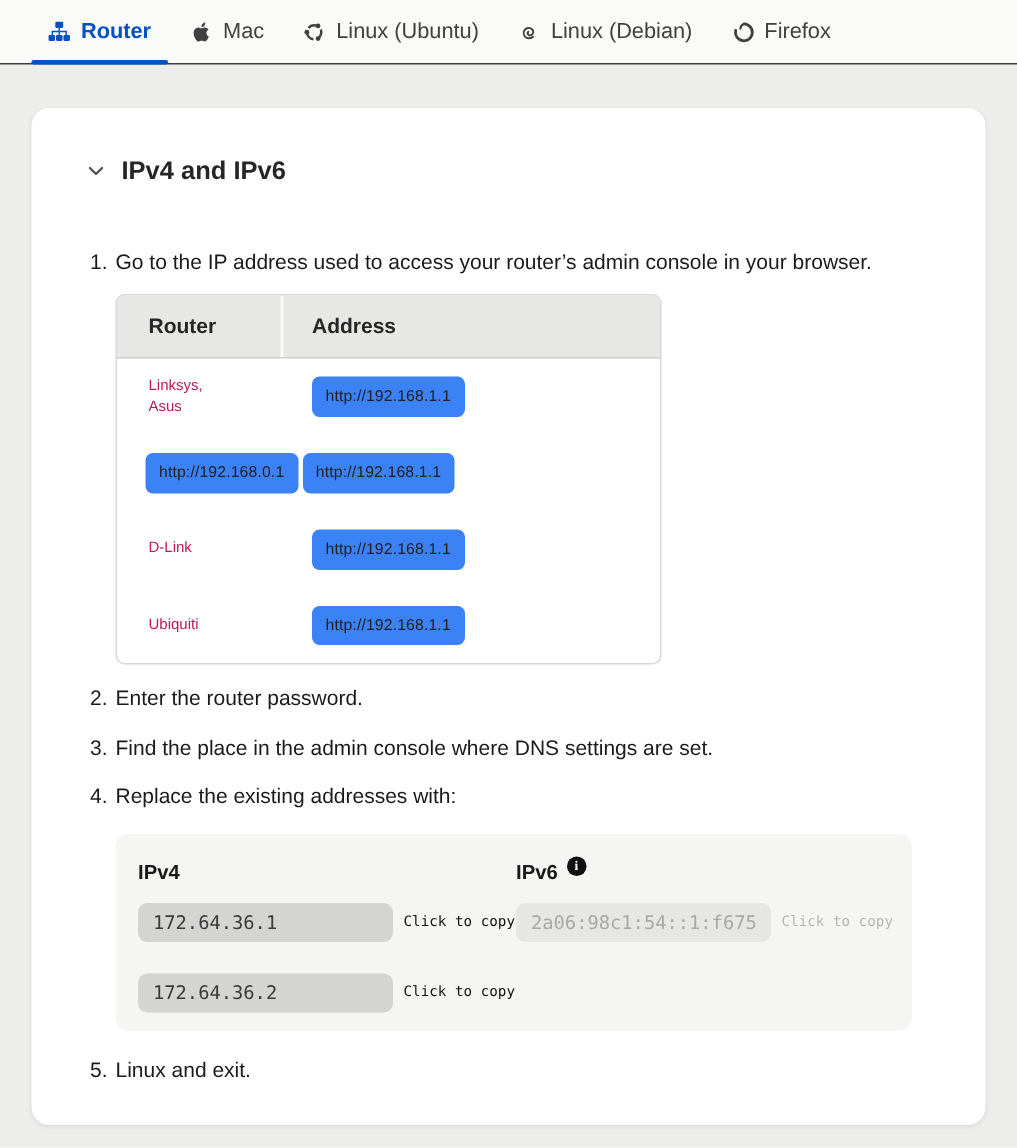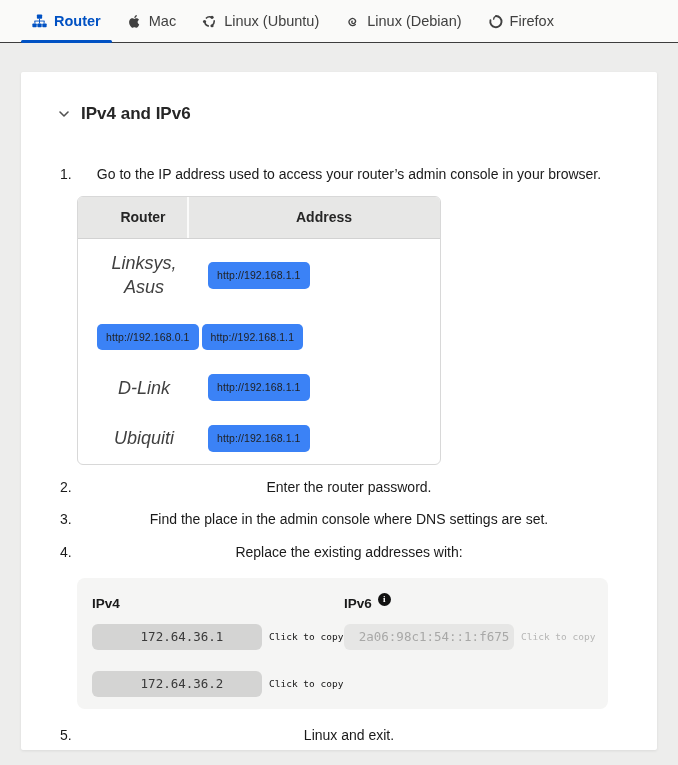--- a/index.html
+++ b/index.html
@@ -39,51 +39,51 @@
     content:"";
     position:absolute; left:0; right:0; bottom:-1px;
     height:3.5px; background:#0051c3; border-radius:2px;
   }
 
   
   .card {
     width:636px; height:678px;
     margin:29px 21px 0;
     background:#ffffff;
-    border-radius:2px;
+    border-radius:12px;
     box-shadow:0 1px 3px rgba(0,0,0,0.08);
     padding:32px 36px;
     overflow:hidden;
   }
 
   .sec-head { display:flex; align-items:center; gap:10px; }
   .chev { width:14px; height:14px; color:#525252; display:flex; cursor:pointer; }
   .chev svg { width:14px; height:14px; }
   .sec-title { font-size:17px; font-weight:700; color:#262626; }
 
   
   .steps { margin-top:41px; font-size:14px; color:#1a1a1a; }
   .step { display:flex; margin-top:13px; line-height:1.4; }
   .step:first-child { margin-top:0; }
   .step-num { width:14px; margin-left:3px; flex:none; }
-  .step-body { margin-left:3px; flex:1; min-width:0;text-align:center; }
+  .step-body { margin-left:3px; flex:1; min-width:0; }
 
   
   .rtable {
     margin-top:11px; width:364px;
     border:1px solid #d8d8d8; border-radius:6px;
     overflow:hidden; background:#fff;
   }
   .rt-head { display:flex; background:#e7e7e6; border-bottom:1px solid #d2d2d2; }
   .rt-hcell { font-weight:700; font-size:14px; color:#262626; padding:11px 0; }
   .c1 { width:111px; flex:none; padding-left:21px; }
   .c2 { flex:1; padding-left:19px; }
   .rt-head .c1 { border-right:2px solid #fbfbfa; }
   .rt-row { display:flex; align-items:center; padding:12px 0; }
-  .rt-row .c1 { font-size:18px; color:#404040; line-height:1.35;font-style:italic; }
+  .rt-row .c1 { font-size:10px; color:#be185d; line-height:1.35; }
   .rt-row .c1 span { display:block; }
   .rt-row .c2 { display:flex; flex-wrap:wrap; gap:3px; }
   .pill {
     background:#3b82f6; color:#1f1f1f;
     border-radius:5px; padding:6px 9px;
     font-size:10.5px; letter-spacing:0.1px;
     white-space:nowrap;
   }
 
   

